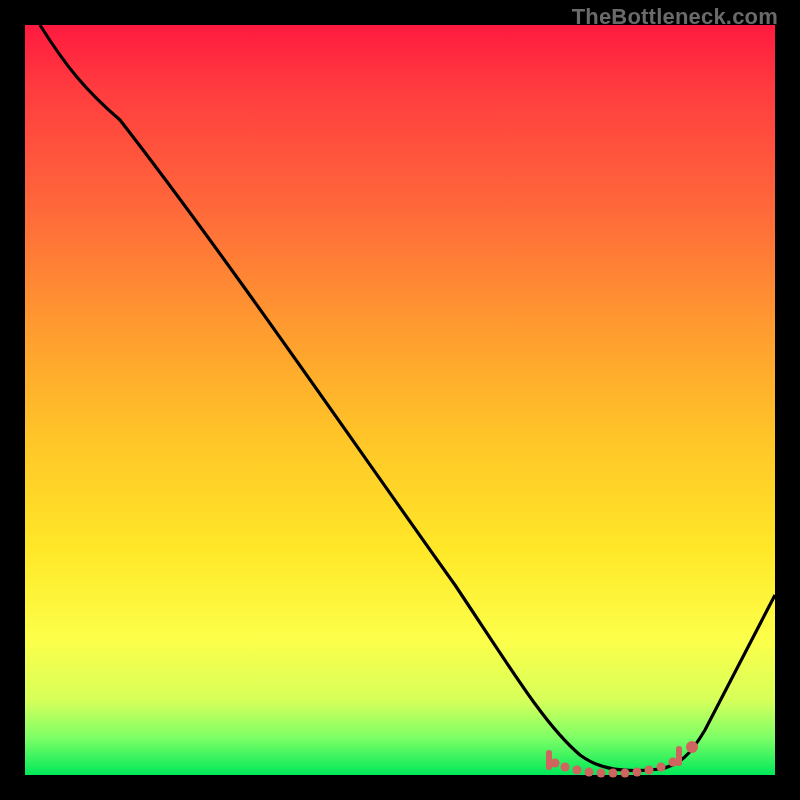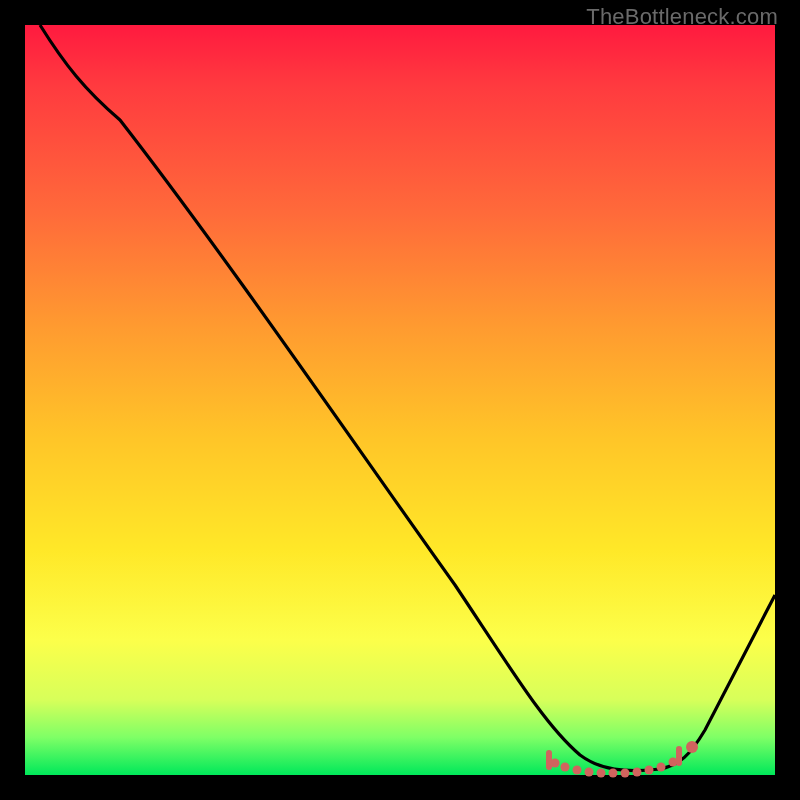--- a/index.html
+++ b/index.html
@@ -36,21 +36,21 @@
       #d7ff5a 90%,
       #7eff66 95%,
       #00e85a 100%);
   }
   .watermark {
     position: absolute;
     top: 4px;
     right: 22px;
     color: #6a6a6a;
     font-size: 22px;
-    font-weight: 400;
+    font-weight: 700;
     letter-spacing: 0.2px;
     user-select: none;
   }
   svg.curve {
     position: absolute;
     left: 0;
     top: 0;
     width: 750px;
     height: 750px;
     overflow: visible;

